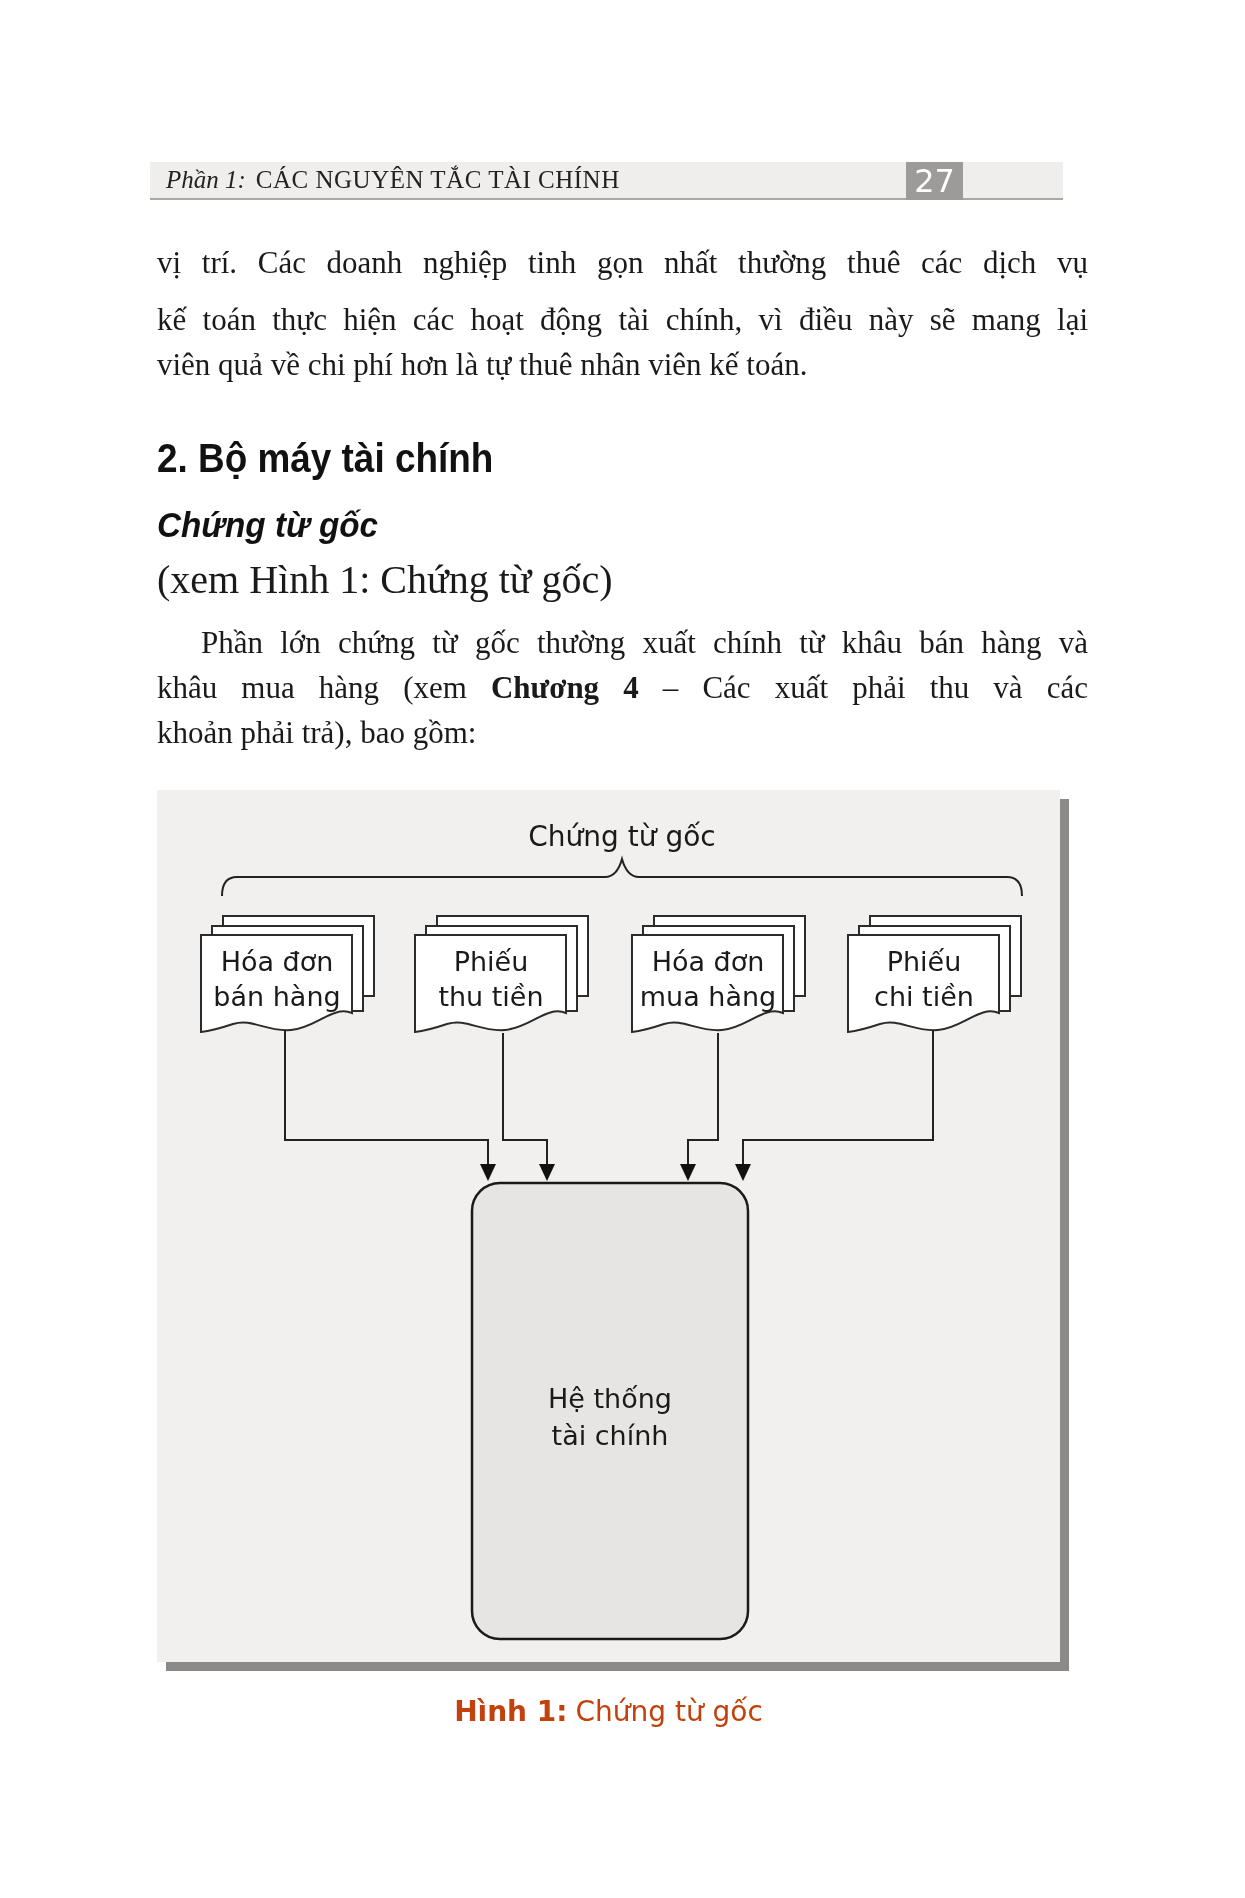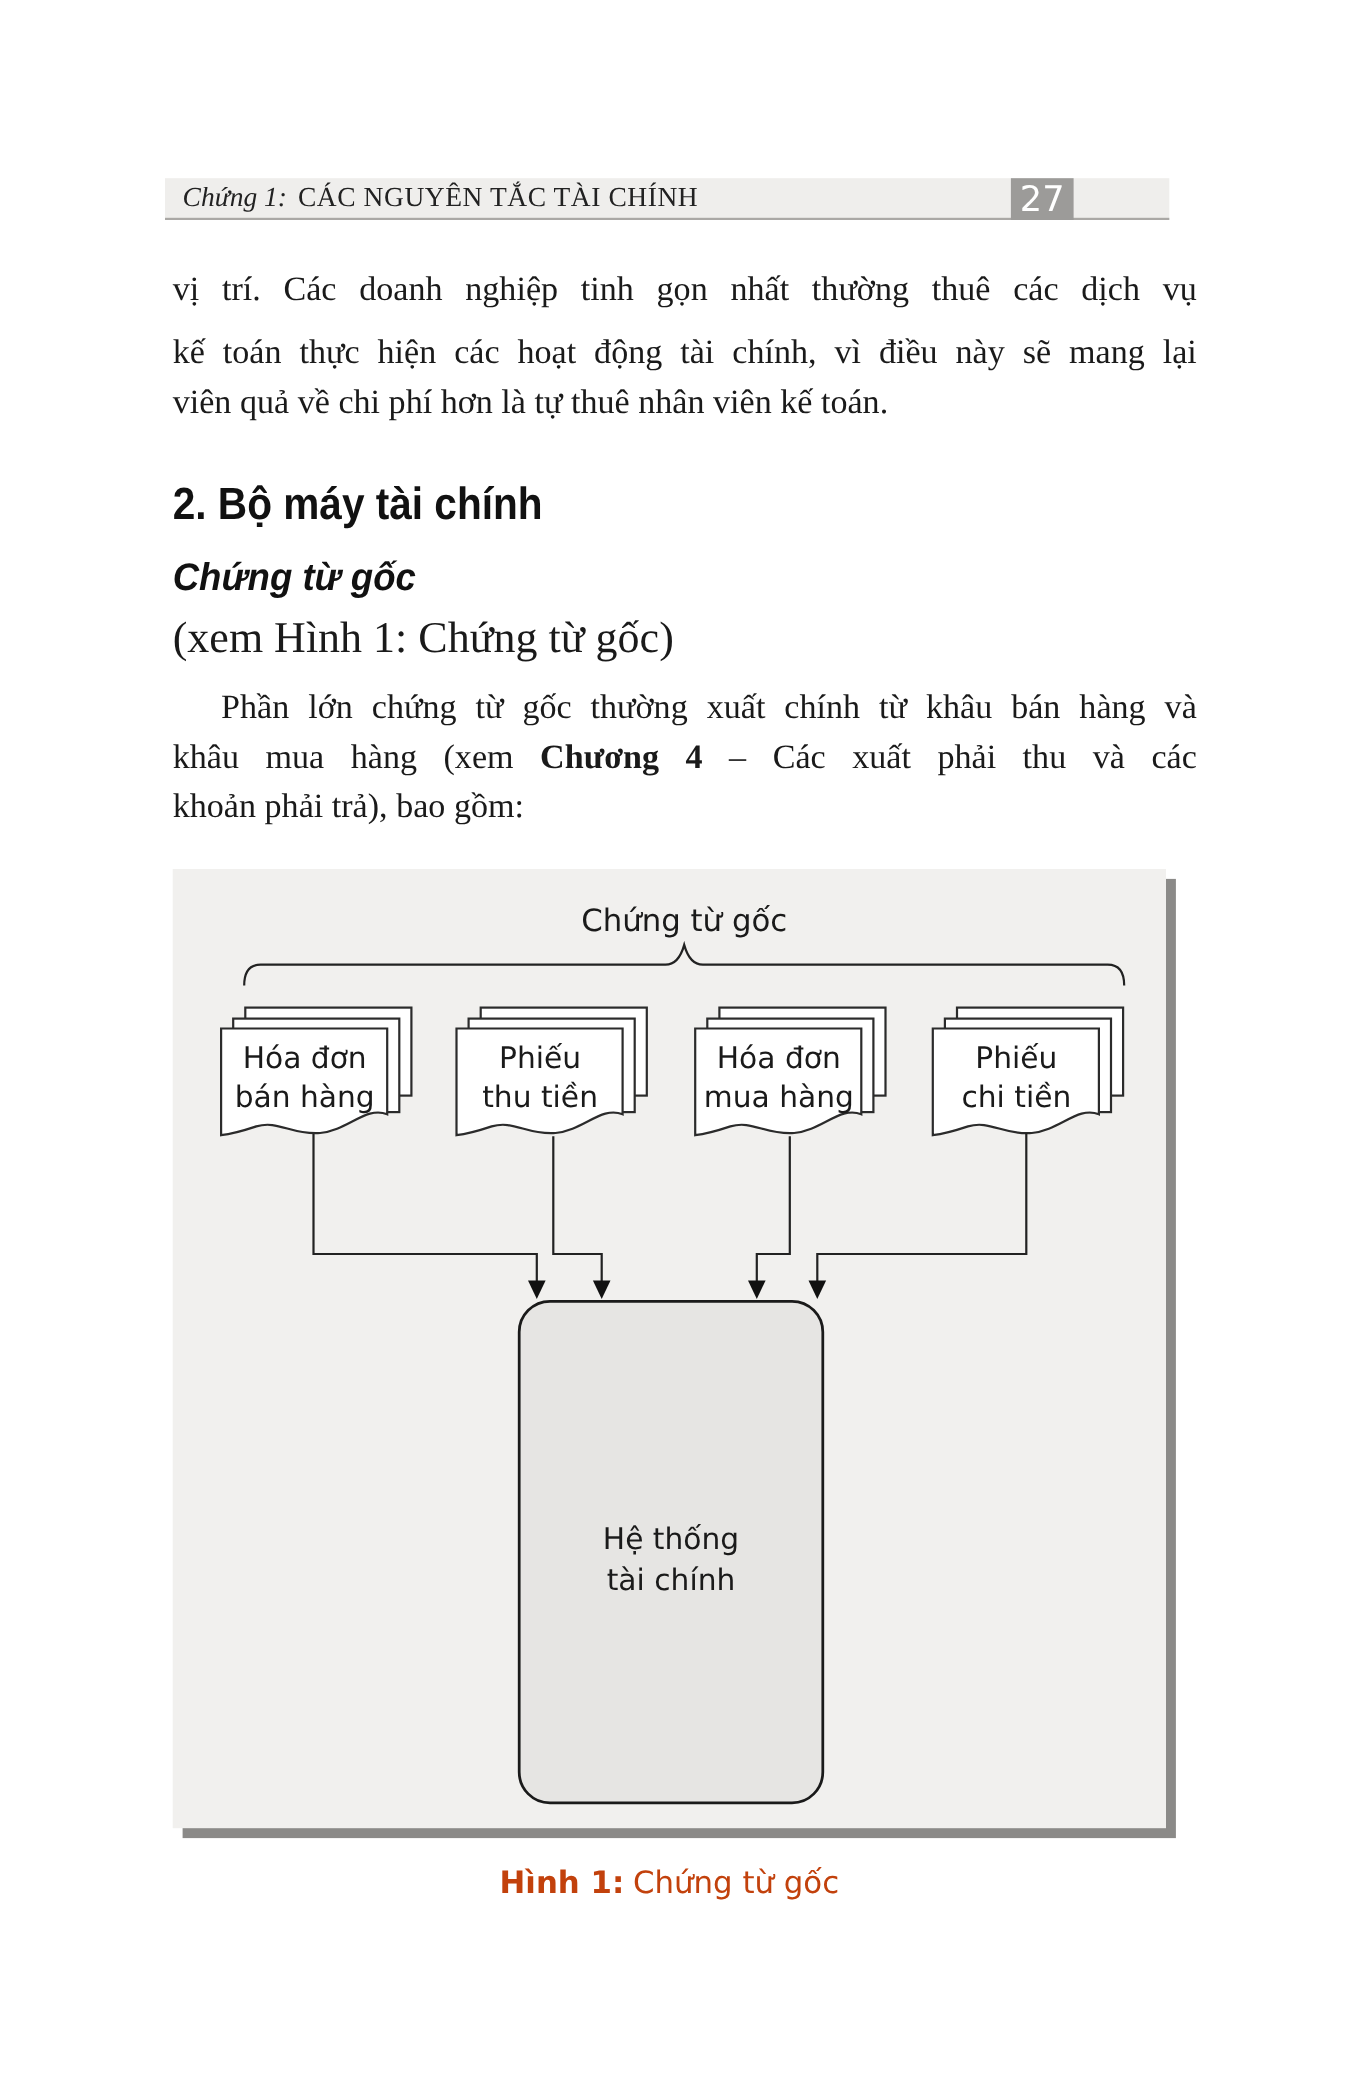--- a/index.html
+++ b/index.html
@@ -12,21 +12,21 @@
     position:absolute;left:150px;top:162px;width:913px;height:36px;
     background:#efeeec;border-bottom:2px solid #aaa8a5;
     display:flex;align-items:center;
   }
   .header-text{padding-left:16px;font-size:25px;white-space:nowrap;color:#222;}
   .header-text .part{font-style:italic;margin-right:10px;}
   .header-text .htitle{letter-spacing:.5px;}
   .pagenum{
     position:absolute;left:906px;top:162px;width:57px;height:38px;
     background:#9c9b99;color:#ffffff;font-family:"DejaVu Sans", sans-serif;
-    font-size:32px;display:flex;align-items:center;justify-content:center;margin-left:13px;
+    font-size:32px;display:flex;align-items:center;justify-content:center;
   }
   
   .line{
     position:absolute;left:157px;width:931px;height:45px;line-height:45px;
     font-size:31px;white-space:nowrap;
   }
   .line.justify{white-space:normal;text-align:justify;text-align-last:justify;}
   .line.indent{padding-left:44px;width:887px;}
   .h2{
     position:absolute;left:157px;top:433px;height:50px;line-height:50px;
@@ -63,21 +63,21 @@
   }
   .caption .cap-b{font-weight:bold;margin-right:8px;}
 </style>
 </head>
 <body>
 
 <div>
 
   <div class="header-band">
     <div class="header-text">
-      <span class="part">Chứng 1:</span><span class="htitle">CÁC NGUYÊN TẮC TÀI CHÍNH</span>
+      <span class="part">Phần 1:</span><span class="htitle">CÁC NGUYÊN TẮC TÀI CHÍNH</span>
     </div>
   </div>
   <div class="pagenum">27</div>
 
   <div>
     <div class="line justify" style="top:240px">vị trí. Các doanh nghiệp tinh gọn nhất thường thuê các dịch vụ</div>
     <div class="line justify" style="top:297px">kế toán thực hiện các hoạt động tài chính, vì điều này sẽ mang lại</div>
     <div class="line" style="top:342px">viên quả về chi phí hơn là tự thuê nhân viên kế toán.</div>
   </div>
 

